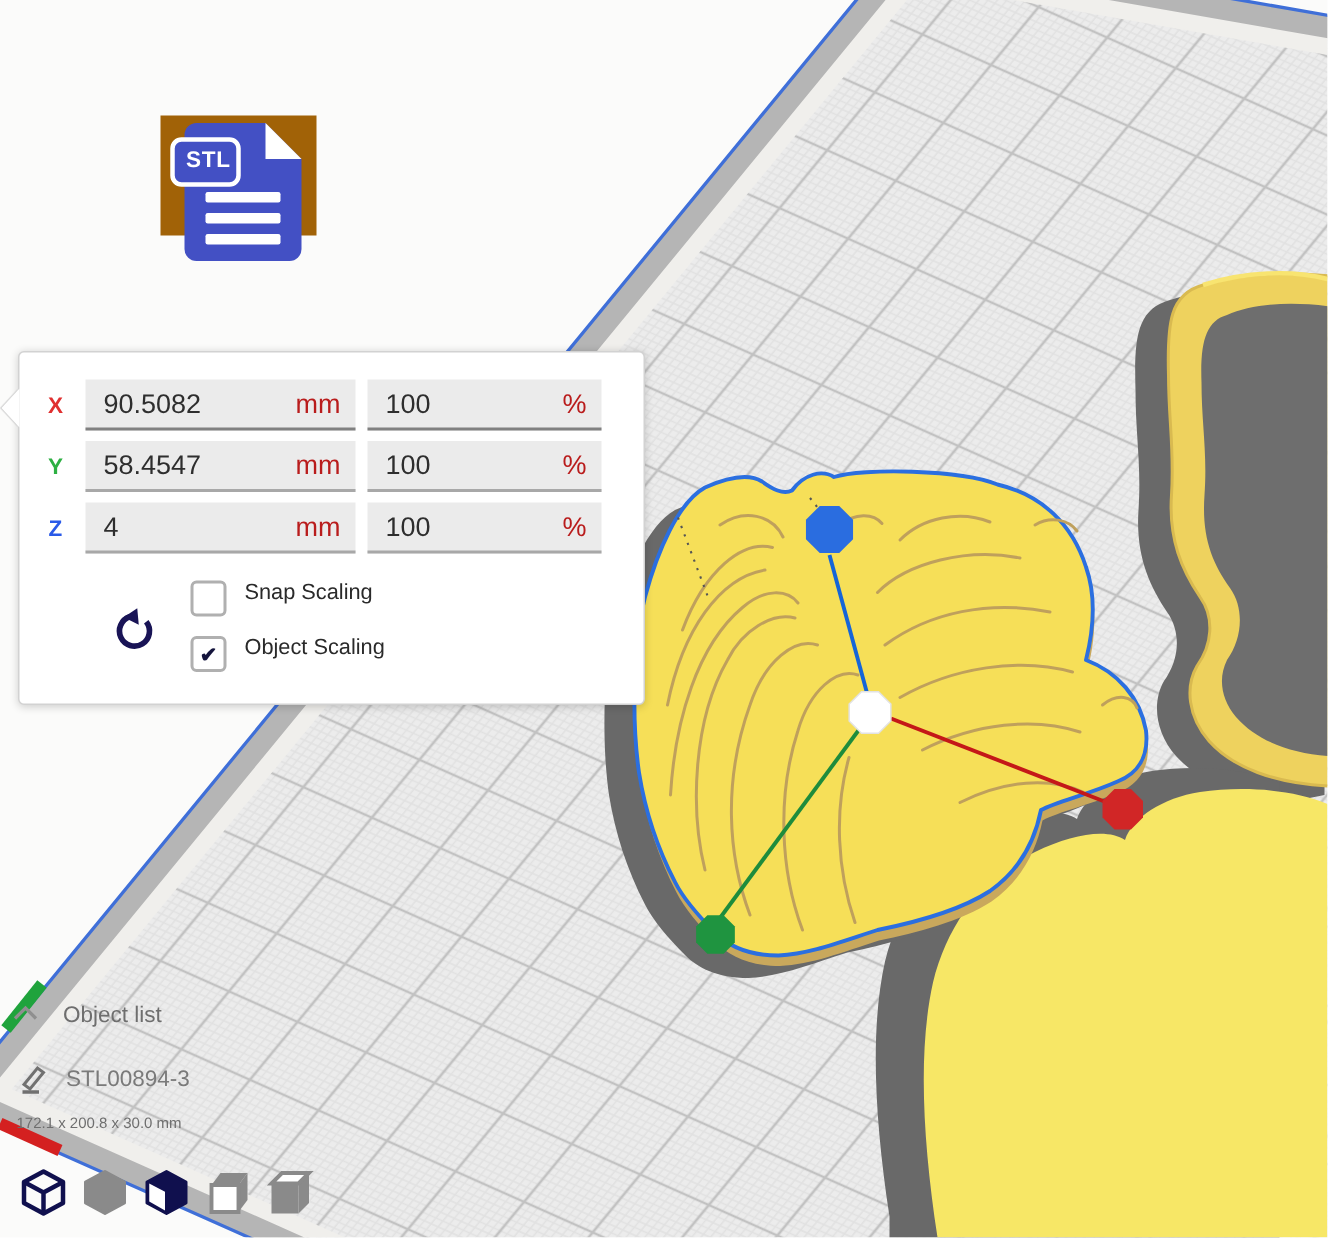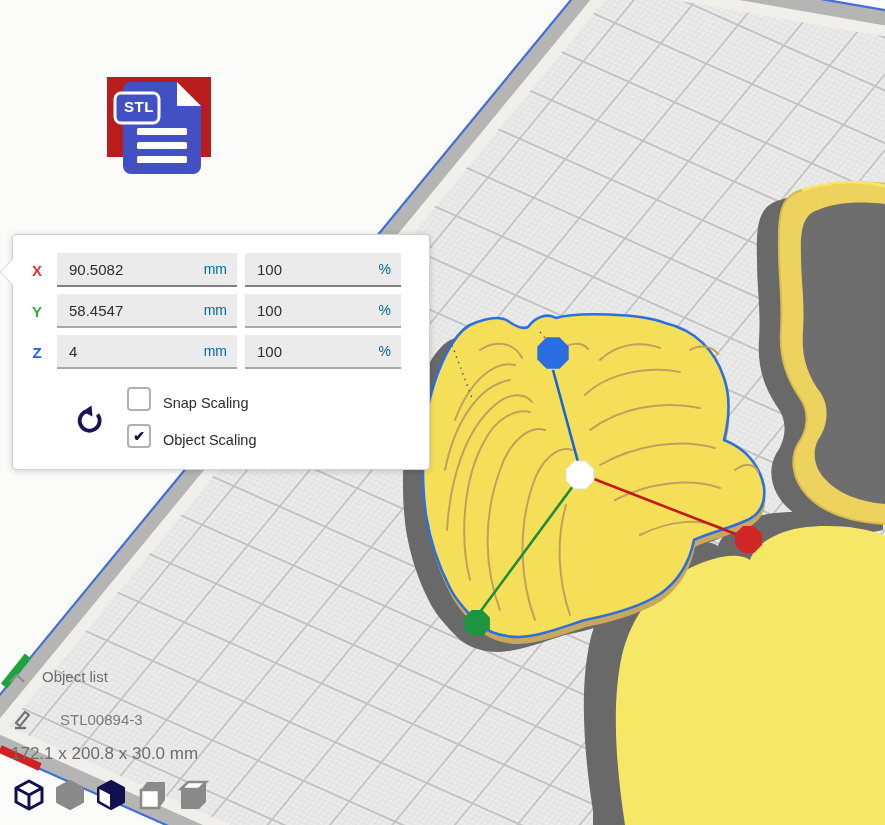--- a/index.html
+++ b/index.html
@@ -4,21 +4,21 @@
 <style>
   html,body{margin:0;padding:0;background:#ffffff;}
   #app{
     position:relative;width:885px;height:825px;overflow:hidden;
     font-family:"Liberation Sans", sans-serif;
     background:#fbfbfa;
   }
   #scene{position:absolute;left:0;top:0;}
 
   
-  .stl-thumb{position:absolute;left:107px;top:77px;width:104px;height:80px;background:#b91c1c;}
+  .stl-thumb{position:absolute;left:107px;top:77px;width:104px;height:80px;background:#a16207;}
   .stl-badge-text{
     position:absolute;left:12px;top:21px;width:40px;text-align:center;
     color:#ffffff;font-weight:bold;font-size:15px;letter-spacing:0.5px;
   }
 
   
   .scale-panel{
     position:absolute;left:12px;top:234px;width:416px;height:234px;
     background:#ffffff;border:1px solid #d2d2d2;border-radius:4px;
     box-shadow:0 1px 6px rgba(0,0,0,0.18);
@@ -34,38 +34,38 @@
   .axis-label{width:16px;margin-left:16px;font-size:15px;font-weight:bold;text-align:center;}
   .axis-label.x{color:#e03030;} .axis-label.y{color:#2db043;} .axis-label.z{color:#2a5ae8;}
   .field{
     background:#ebebeb;height:34px;box-sizing:border-box;
     display:flex;align-items:center;justify-content:space-between;
     border-bottom:2px solid #a8a8a8;padding:0 10px 0 12px;
   }
   .field.mm{width:180px;margin-left:12px;}
   .field.pct{width:156px;margin-left:8px;}
   .row-0 .field{border-bottom-color:#808080;}
-  .field .val{font-size:15px;color:#2e2e2e;}
-  .field .suffix{font-size:14px;color:#0369a1;padding-left:18px;}
+  .field .val{font-size:18px;color:#2e2e2e;}
+  .field .suffix{font-size:18px;color:#b91c1c;padding-left:18px;}
   .reset-btn{position:absolute;left:60px;top:168px;width:34px;height:34px;cursor:pointer;}
-  .checkbox-row{position:absolute;left:114px;display:flex;align-items:flex-end;}
+  .checkbox-row{position:absolute;left:114px;display:flex;align-items:flex-start;}
   .checkbox-row.cb-0{top:152px;} .checkbox-row.cb-1{top:189px;}
   .checkbox{
     width:20px;height:20px;background:#ffffff;border:2px solid #b0b0b0;border-radius:4px;
     display:flex;align-items:center;justify-content:center;
     font-size:14px;font-weight:bold;color:#14143c;cursor:pointer;
   }
   .checkbox-label{margin-left:12px;font-size:14.5px;color:#2a2a2a;}
 
   
-  .objlist-header{position:absolute;left:8px;top:668px;display:flex;align-items:flex-end;}
+  .objlist-header{position:absolute;left:8px;top:668px;display:flex;align-items:flex-start;}
   .objlist-title{margin-left:16px;font-size:15px;color:#6e6e6e;}
   .objlist-item{position:absolute;left:12px;top:708px;display:flex;align-items:center;}
-  .objlist-item-name{margin-left:28px;font-size:15px;color:#7a7a7a;}
-  .objlist-dims{position:absolute;left:11px;top:744px;font-size:17px;color:#6e6e6e;}
+  .objlist-item-name{margin-left:12px;font-size:15px;color:#7a7a7a;}
+  .objlist-dims{position:absolute;left:11px;top:744px;font-size:10px;color:#6e6e6e;}
 
   
   .view-toolbar{position:absolute;left:12px;top:778px;display:flex;gap:7px;}
   .view-btn{width:34px;height:34px;cursor:pointer;}
 </style>
 </head>
 <body>
 <div id="app">
 
 <svg id="scene" width="885" height="825" viewBox="0 0 885 825">

